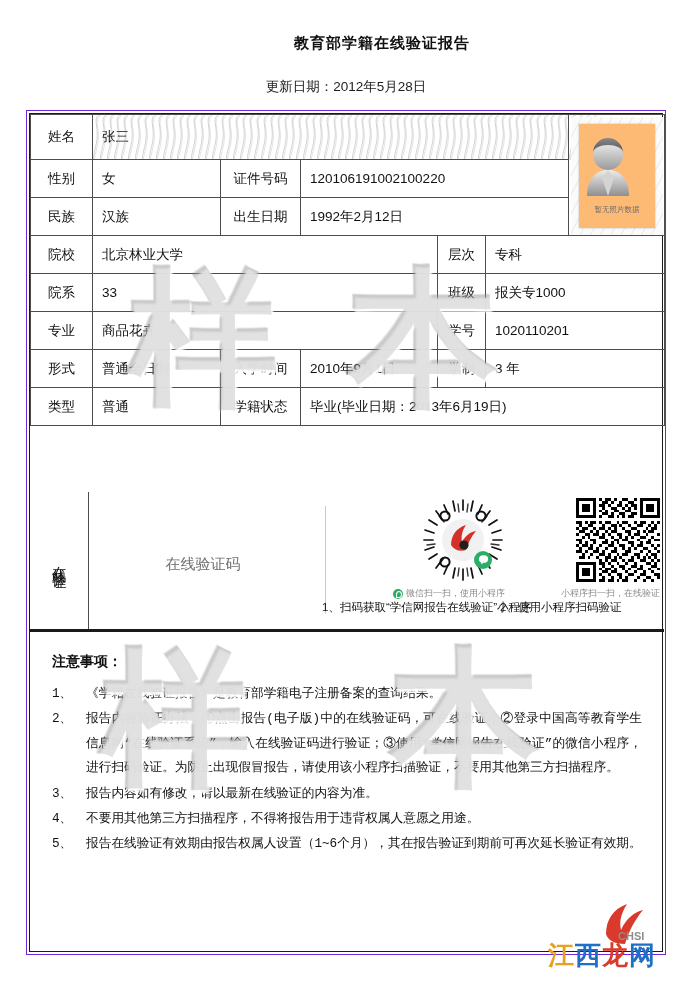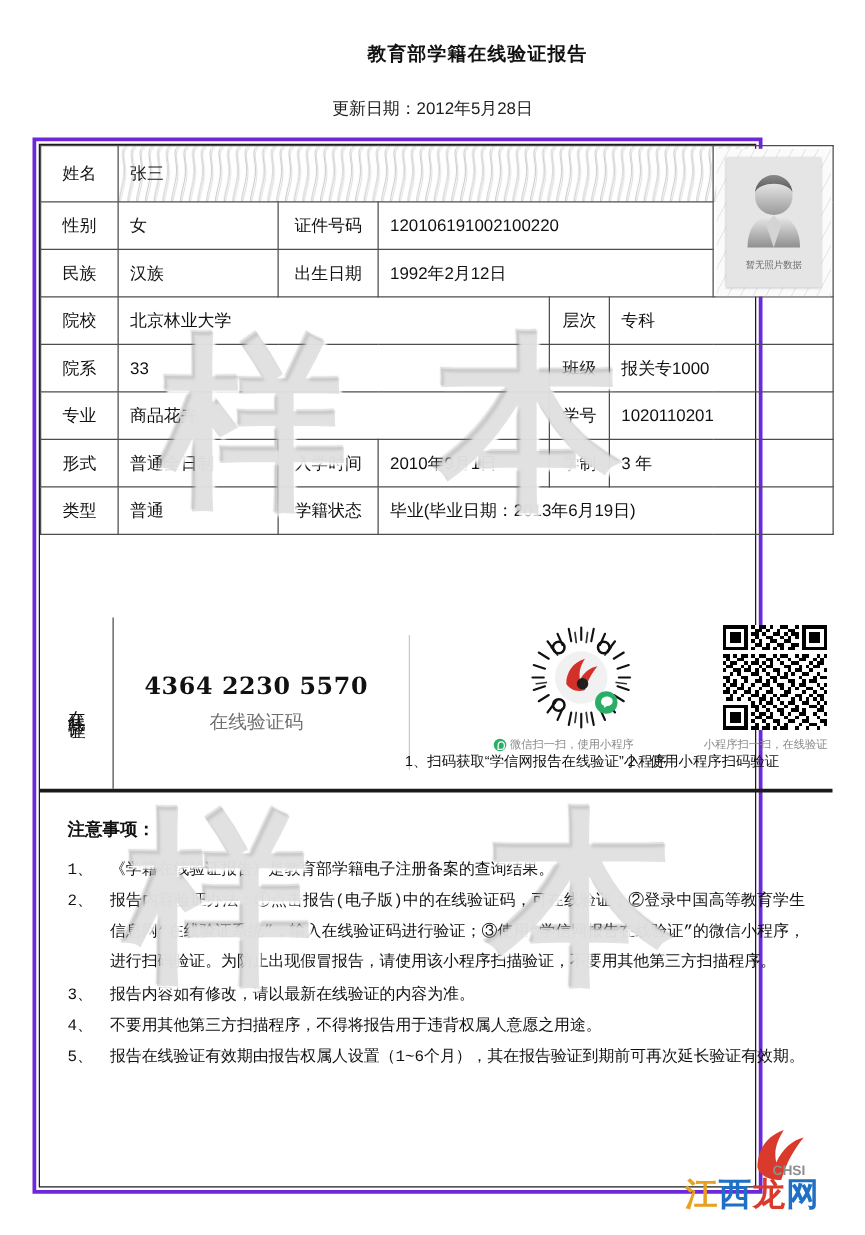--- a/index.html
+++ b/index.html
@@ -38,22 +38,22 @@
     width: 692px;
     text-align: center;
     font-size: 13.5px;
     color: #1d1d1d;
   }
 
   
   .frame {
     position: absolute;
     left: 26px; top: 110px;
-    width: 584px; height: 845px;
-    border: 3px solid #6d28d9;
+    width: 640px; height: 845px;
+    border: 1px solid #6d28d9;
     box-sizing: border-box;
     background: #fff;
   }
   .frame-inner {
     position: absolute;
     left: 2px; top: 2px; right: 2px; bottom: 2px;
     border: 1px solid #1a1a1a;
     box-sizing: border-box;
   }
 
@@ -111,25 +111,25 @@
     position: absolute;
     left: 2px; top: 2px;
     width: 92px; height: 119px;
     background: #fbfbfb;
   }
   .photo-hatch { position:absolute; inset:0; }
   .photo-inner {
     position: absolute;
     left: 8px; top: 7px;
     width: 76px; height: 104px;
-    background: #e5e5e5;
+    background: #fdba74;
     box-shadow: 0 0 2px rgba(0,0,0,.25);
     display: flex;
     flex-direction: column;
-    align-items: center;
+    align-items: flex-start;
     justify-content: flex-start;
   }
   .photo-caption {
     position: absolute;
     bottom: 13px; left: 0; width: 100%;
     text-align: center;
     font-size: 7.5px;
     color: #6b6b6b;
   }
 
@@ -386,21 +386,20 @@
         <td class="lbl">学籍状态</td>
         <td colspan="4">毕业(毕业日期：2013年6月19日)</td>
       </tr>
     </tbody>
       </table>
 
     <div class="verify">
       <div class="verify-label">在线验证</div>
 
       <div class="verify-code-box">
-        <div class="verify-code">4364 2230 5570</div>
         <div class="verify-code-cap">在线验证码</div>
       </div>
 
       <div class="qr-divider"></div>
 
       <div class="qr-col left">
         <svg width="84" height="84" viewBox="0 0 84 84">
           <g stroke="#111" stroke-width="1.7" stroke-linecap="round">
             <line x1="42" y1="2" x2="42" y2="12"></line>
             <line x1="52" y1="3" x2="50" y2="13"></line>

